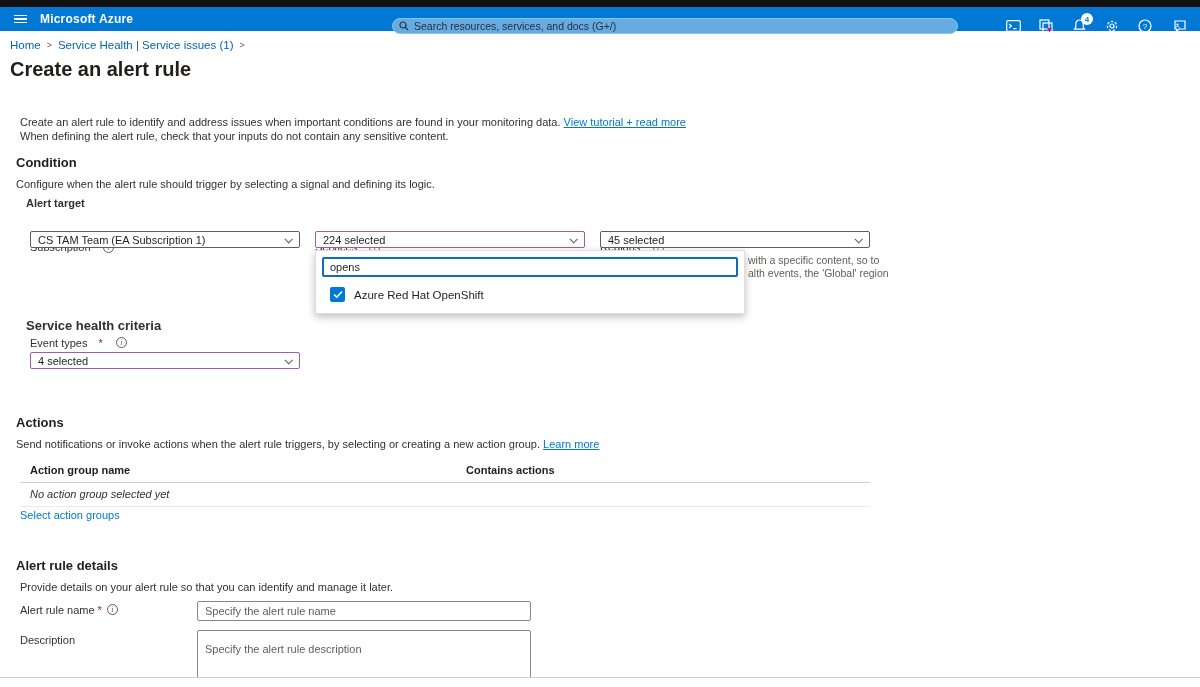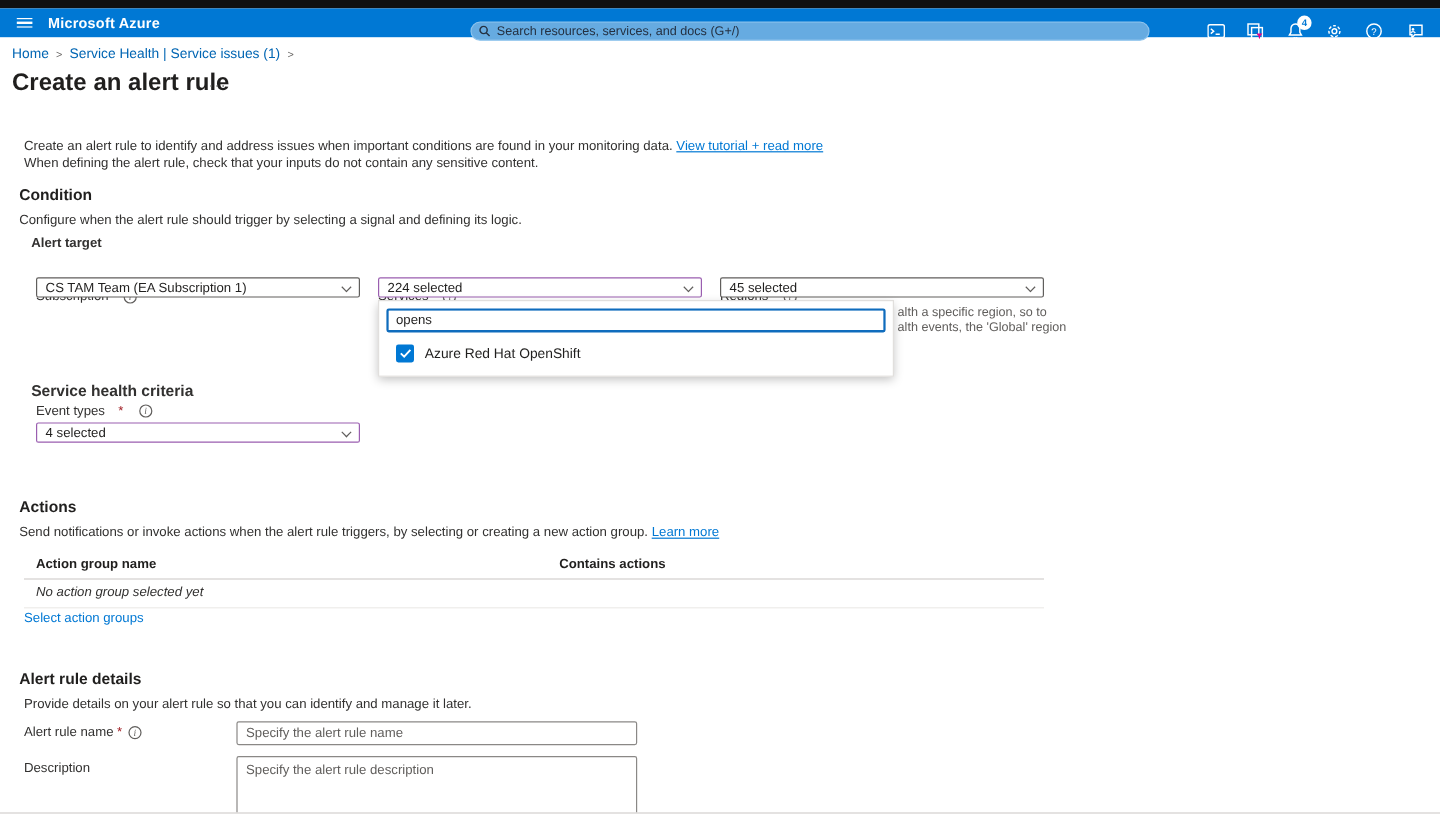--- a/index.html
+++ b/index.html
@@ -67,24 +67,24 @@
   .act-tr { display:flex; border-bottom:1px solid #d2d0ce; padding:5px 0 6px 10px; }
   .act-tr.rowline { border-bottom:1px solid #edebe9; }
   .act-th { font-size:11px; font-weight:bold; color:#201f1e; }
   .act-th.c1 { width:436px; }
   .act-empty { font-size:11px; font-style:italic; color:#323130; }
   .act-link { position:absolute; top:509px; left:20px; font-size:11px; }
 
   
   .det-head { position:absolute; top:558px; left:16px; }
   .det-desc { position:absolute; top:581px; left:20px; font-size:11px; color:#323130; }
-  .det-lbl-name { position:absolute; top:604px; left:20px; font-size:11px; color:#323130; display:flex; align-items:center; gap:3px; }
+  .det-lbl-name { position:absolute; top:604px; left:20px; font-size:11px; color:#323130; display:flex; align-items:flex-start; gap:3px; }
   .det-lbl-desc { position:absolute; top:634px; left:20px; font-size:11px; color:#323130; }
   .inp-name { position:absolute; top:601px; left:197px; width:334px; height:20px; border:1px solid #8a8886; border-radius:2px; font-size:11px; padding:0 7px; color:#201f1e; font-family:"Liberation Sans", sans-serif; outline:none; }
-  .inp-desc { position:absolute; top:630px; left:197px; width:334px; height:56px; border:1px solid #8a8886; border-radius:2px; font-size:11px; padding:5px 7px; color:#201f1e; font-family:"Liberation Sans", sans-serif; outline:none; resize:none; }
+  .inp-desc { position:absolute; top:630px; left:197px; width:334px; height:56px; border:1px solid #8a8886; border-radius:2px; font-size:11px; padding:12px 7px; color:#201f1e; font-family:"Liberation Sans", sans-serif; outline:none; resize:none; }
   .inp-name::placeholder, .inp-desc::placeholder { color:#605e5c; }
 
   .footer-line { position:absolute; top:677px; left:0; width:1200px; height:10px; background:#fff; border-top:1px solid #d2d0ce; }
 </style>
 </head>
 <body>
 
 <div id="app">
 
   <div class="strip-top"></div>
@@ -190,21 +190,21 @@
   <div class="dd dirty" style="left:315px;">
     <span>224 selected</span>
       <span class="chev"></span>
   </div>
   <div class="dd" style="left:600px;">
     <span>45 selected</span>
       <span class="chev"></span>
   </div>
 
   <div class="regions-info">
-    <span>alth a specific region, so to</span><br>
+    <span>with a specific content, so to</span><br>
     <span>alth events, the 'Global' region</span>
   </div>
 
   <div class="flyout">
     <div class="flyout-search">
       <input type="text" value="opens" style="">
     </div>
     <div class="flyout-item">
       <span class="cbx">
         <svg width="10" height="9" viewBox="0 0 10 9">

